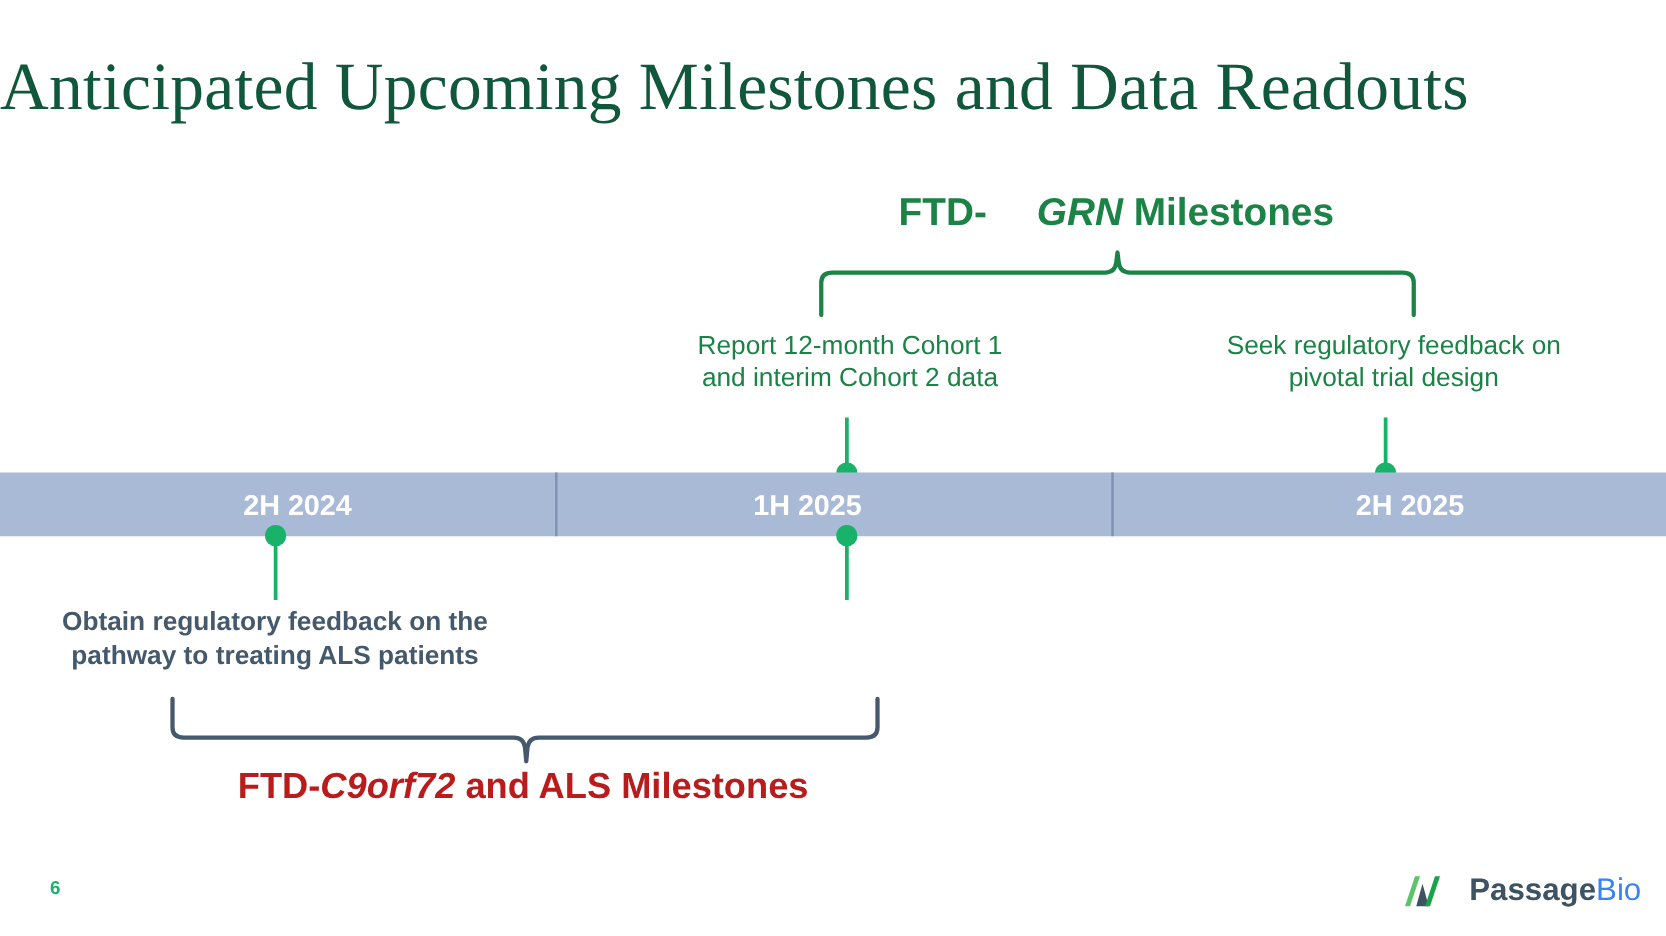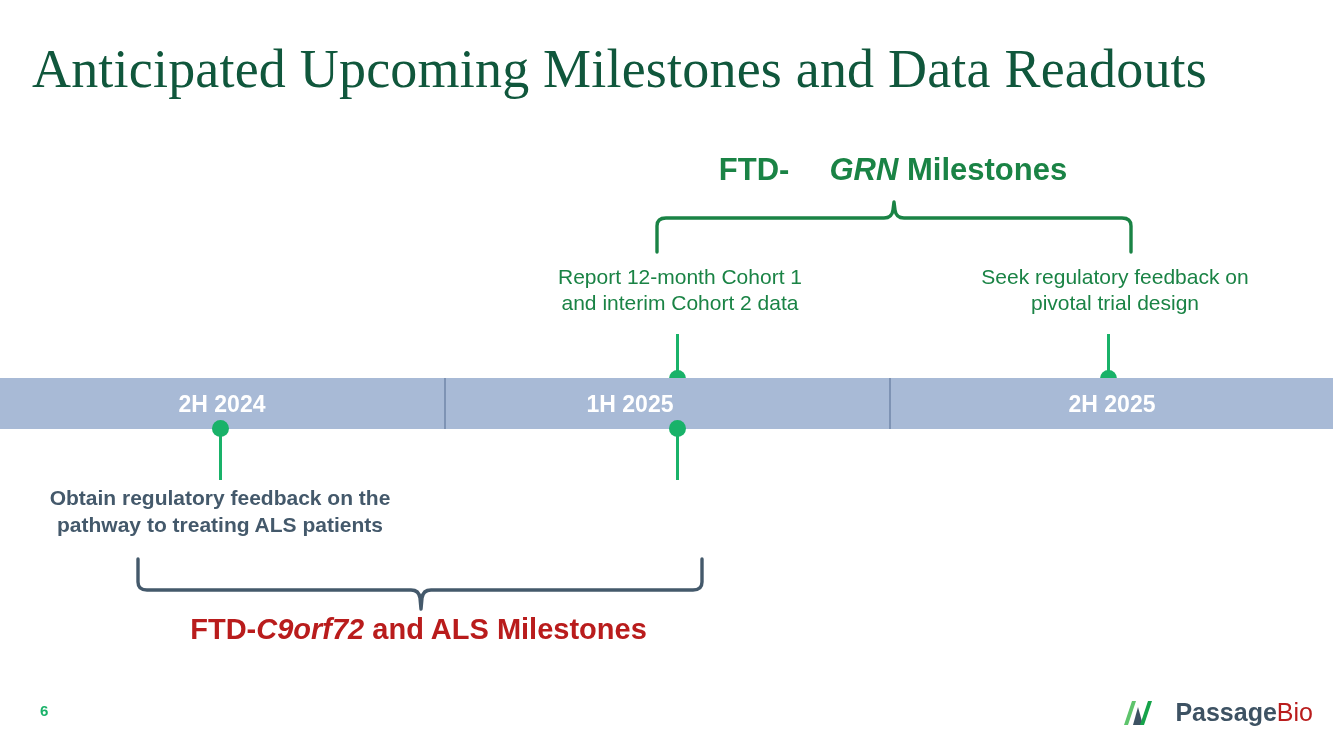--- a/index.html
+++ b/index.html
@@ -17,21 +17,21 @@
     background: #ffffff;
     overflow: hidden;
   }
 
   
   #slide-title {
     position: absolute;
     left: 0;
     top: 38px;
     width: 1207px;
-    text-align: right;
+    text-align: left;
     font-family: "Liberation Serif", serif;
     font-size: 54px;
     line-height: 62px;
     color: #10573c;
     letter-spacing: 0.2px;
     white-space: nowrap;
   }
 
   
   #grn-heading {
@@ -84,20 +84,21 @@
   #divider-2 { left: 889px; }
 
   .period-label {
     position: absolute;
     top: 391px;
     text-align: center;
     font-size: 23px;
     font-weight: bold;
     color: #ffffff;
     white-space: nowrap;
+    margin-left: 16px;
   }
   #period-0 { left: 0px;   width: 444px; }
   #period-1 { left: 446px; width: 368px; }
   #period-2 { left: 891px; width: 442px; }
 
   
   .marker-dot {
     position: absolute;
     width: 17px;
     height: 17px;
@@ -150,21 +151,21 @@
     display: flex;
     align-items: center;
     gap: 9px;
   }
   #logo-wordmark {
     font-size: 25px;
     color: #3d5263;
     white-space: nowrap;
   }
   #logo-wordmark .b { font-weight: bold; margin-left: 12px; }
-  #logo-wordmark .l { font-weight: normal; color: #b91c1c; }
+  #logo-wordmark .l { font-weight: normal; color: #3b82f6; }
 </style>
 </head>
 <body>
 
 <div id="slide">
 
   <div id="slide-title">Anticipated Upcoming Milestones and Data Readouts</div>
 
   <div id="grn-heading">
     <span>FTD-</span><i>GRN</i><span> Milestones</span>

